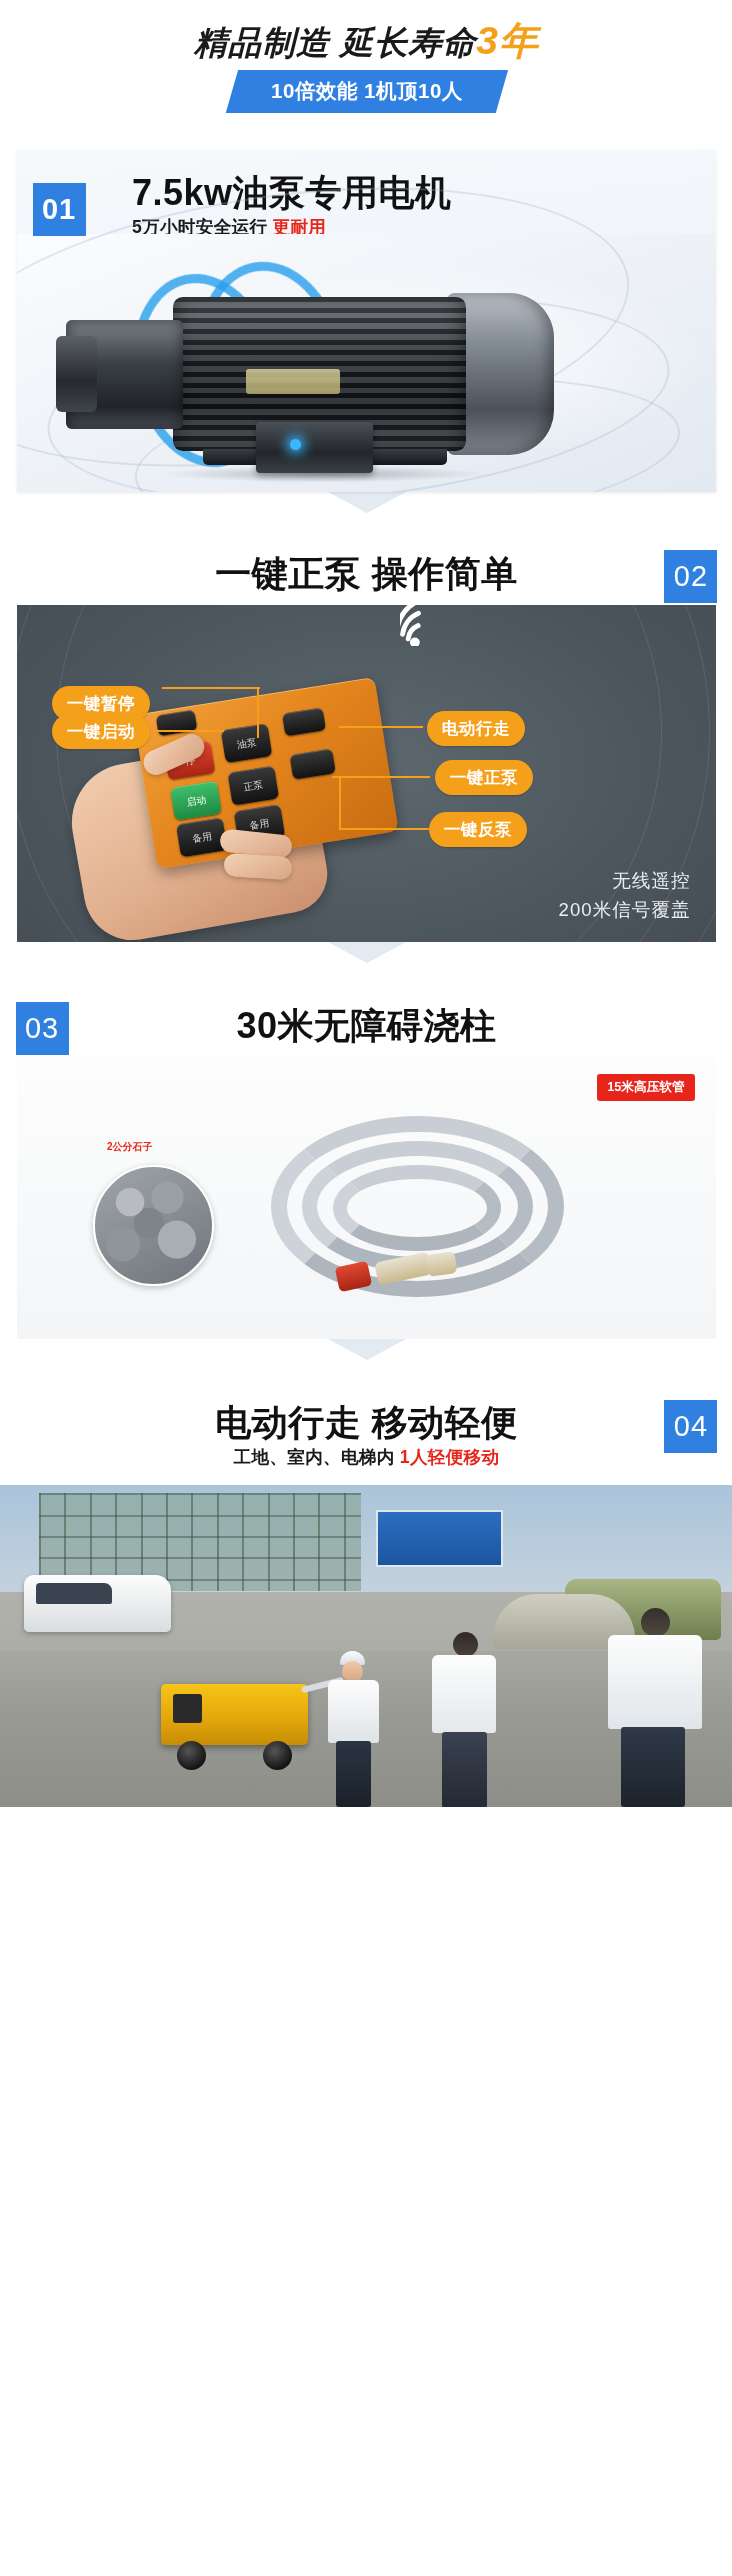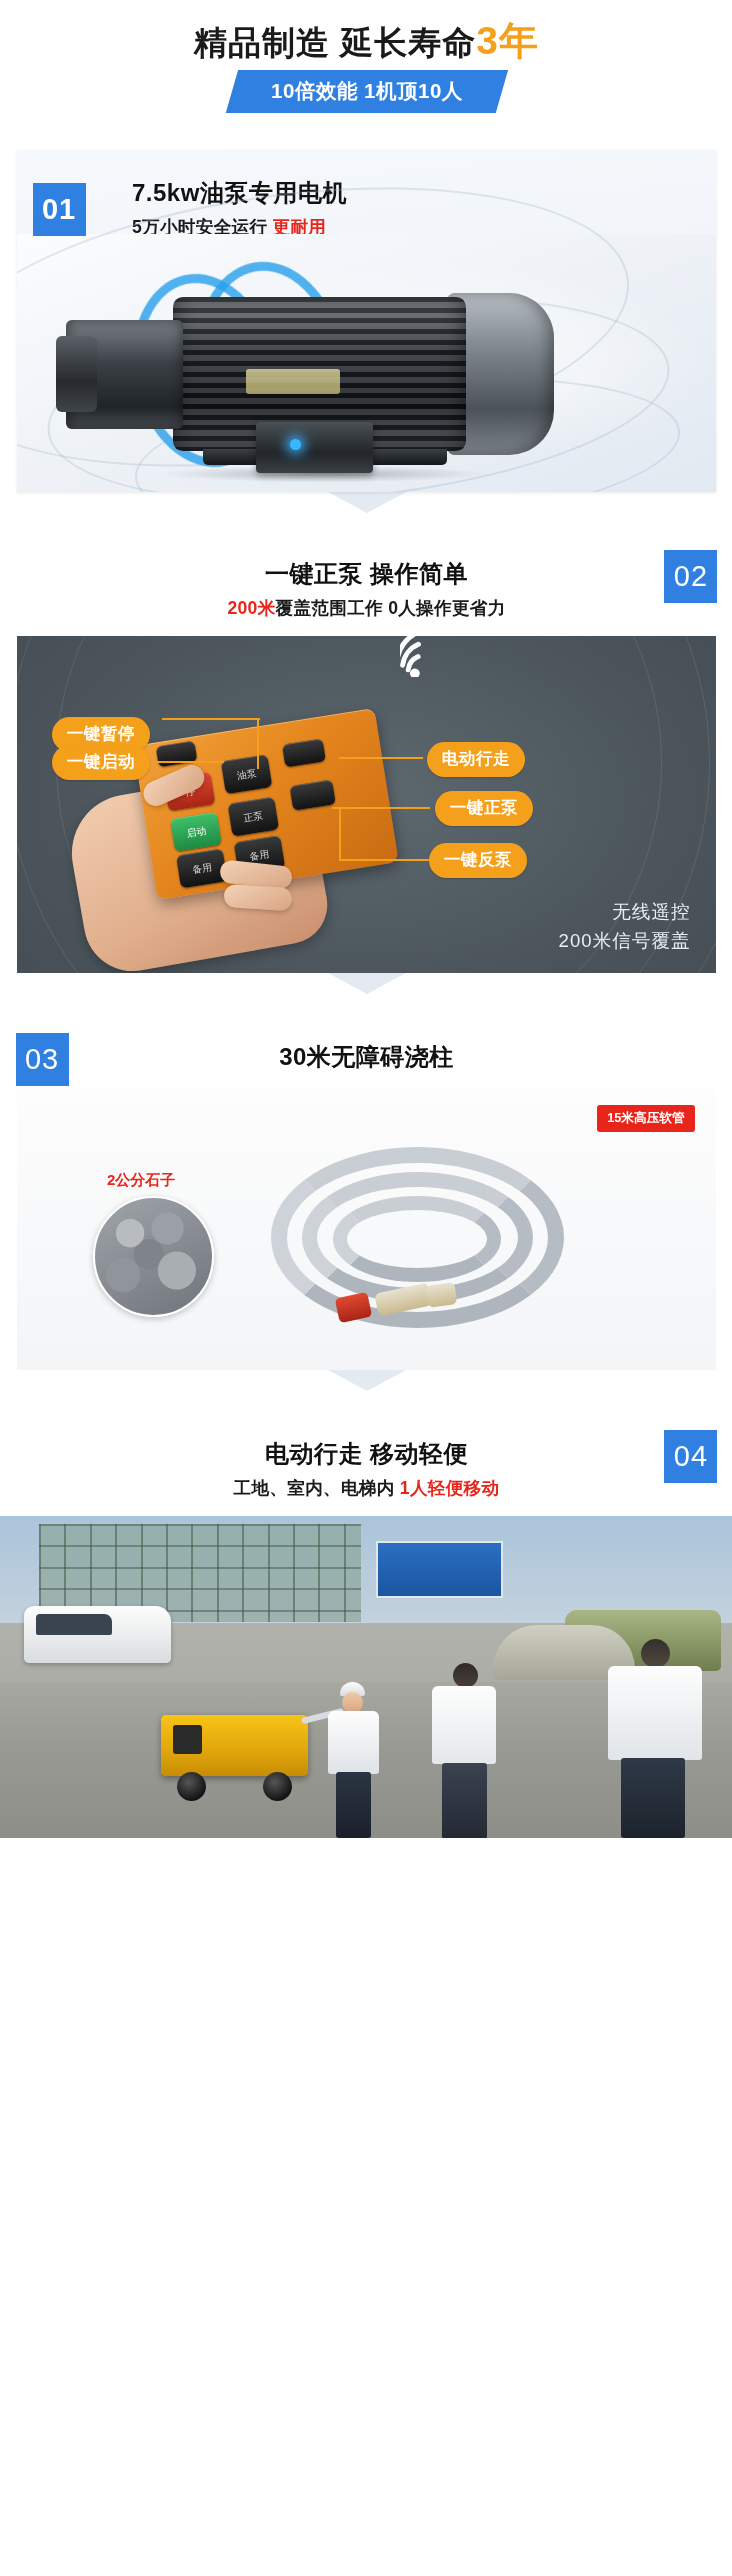--- a/index.html
+++ b/index.html
@@ -8,21 +8,21 @@
     width:733px; height:2576px;
     font-family:"Liberation Sans","DejaVu Sans",sans-serif;
     position:relative; overflow:hidden;
     -webkit-font-smoothing:antialiased;
   }
 
   
   .hero { width:733px; padding-top:17.6px; text-align:center; background:#fff; }
   .hero-title {
     font-size:33px; font-weight:bold; color:#1a1a1a;
-    letter-spacing:1px; line-height:45px; white-space:nowrap;
+    letter-spacing:1px; line-height:45px; white-space:nowrap;font-style:italic;
   }
   .hero-title .accent { color:#F5A01B; font-size:39px; }
   .hero-banner-wrap { margin-top:5.9px; display:flex; justify-content:center; }
   .hero-banner {
     background:#2F80E0; color:#fff; font-size:20.5px; font-weight:bold;
     padding:6.8px 39px 7.8px 39px; letter-spacing:0.5px;
     transform:skewX(-16deg); display:inline-block;
   }
   .hero-banner span { display:inline-block; transform:skewX(16deg); }
 
@@ -36,21 +36,21 @@
 
   .sec-num {
     position:absolute; width:53px; height:53px; background:#2F80E0;
     color:#fff; font-size:29px; font-weight:400; line-height:53px;
     text-align:center; letter-spacing:1px; z-index:5;
   }
   .sec-num.left { left:15.6px; top:33px;font-weight:bold; }
   .sec-num.right { right:15.6px; top:-5.9px; }
 
   .sec-title {
-    font-size:24px; font-weight:bold; color:#111; letter-spacing:0.5px;
+    font-size:36px; font-weight:bold; color:#111; letter-spacing:0.5px;
     line-height:35px; white-space:nowrap;
   }
   .sec-sub {
     font-size:17.6px; font-weight:bold; color:#1a1a1a; letter-spacing:0.3px;
     line-height:27px; margin-top:3.9px; white-space:nowrap;
   }
   .sec-sub .red   { color:#E8251B;text-align:center; }
 
   
   #sec1 { height:342px; margin-top:37px; }
@@ -192,21 +192,21 @@
   #sec3 { height:283px; margin-top:13.7px; background:#ffffff; }
   .hose-stage {
     position:absolute; inset:0;
     background:linear-gradient(to bottom,#fdfdfd,#f3f5f7);
   }
   .tagbox {
     position:absolute; background:#E8251B; color:#fff; font-size:12.7px;
     font-weight:bold; padding:4.9px 9.8px; border-radius:2.9px; white-space:nowrap; z-index:6;
   }
   .tagtxt {
-    position:absolute; color:#E8251B; font-size:15px; font-weight:bold;
+    position:absolute; color:#E8251B; font-size:10px; font-weight:bold;
     white-space:nowrap; z-index:6;
   }
   .gravel {
     position:absolute; left:76px; top:109px; width:121px; height:121px;
     border-radius:50%; overflow:hidden; border:2px solid #fff;
     box-shadow:0 2px 6.8px rgba(0,0,0,.22);
     background:
       radial-gradient(circle at 30% 30%, #b8bcc0 0 13.7px, transparent 14.7px),
       radial-gradient(circle at 62% 26%, #9aa0a6 0 15.6px, transparent 16.6px),
       radial-gradient(circle at 24% 66%, #8f959b 0 16.6px, transparent 17.6px),
@@ -345,23 +345,20 @@
       <div class="m-led"></div>
     </div>
   </div>
 </div>
 
 <div class="arrow-div"></div>
 
 <div class="s2-head">
   <div class="sec-num right">02</div>
   <div class="sec-title">一键正泵 操作简单</div>
-  <div class="sec-sub">
-    <span class="red">200米</span><span>覆盖范围工作  0人操作更省力</span>
-  </div>
 </div>
 
 <div class="panel" id="sec2">
   <div class="rc-stage">
     <div class="arcs">
       <i style="width:606px;height:606px;left:39px;top:-176px;"></i>
       <i style="width:703px;height:703px;left:-9.8px;top:-225px;"></i>
       <i style="width:801px;height:801px;left:-59px;top:-274px;"></i>
       <i style="width:899px;height:899px;left:-107px;top:-322px;"></i>
       <i style="width:996px;height:996px;left:-156px;top:-371px;"></i>

